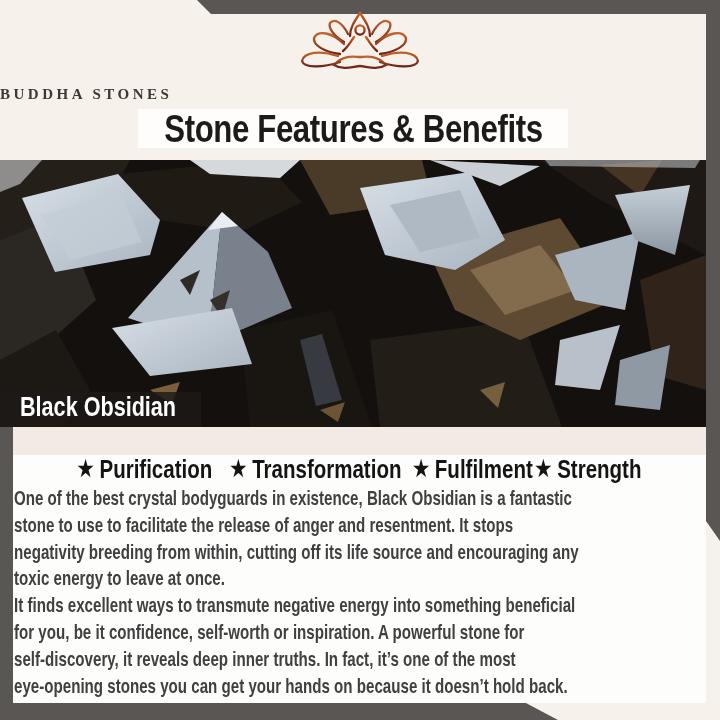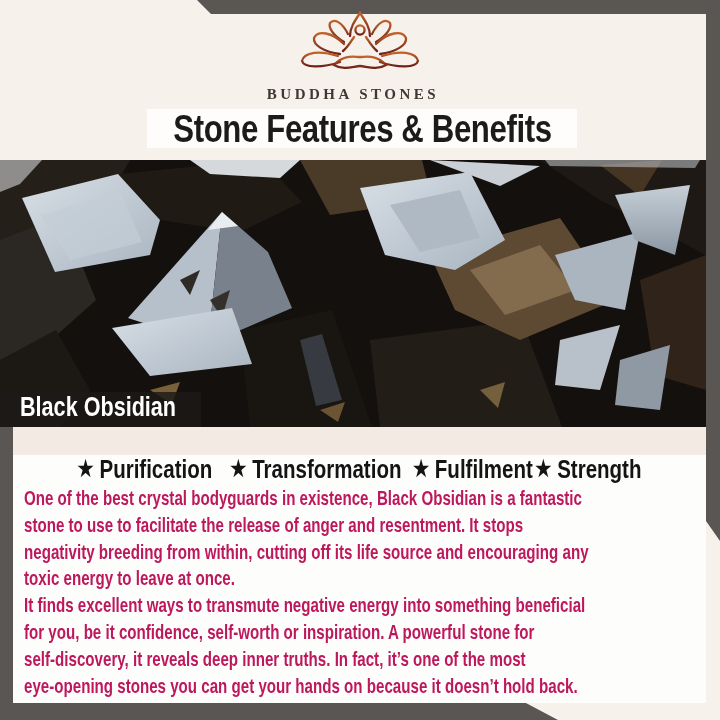--- a/index.html
+++ b/index.html
@@ -8,27 +8,27 @@
     background:#F6F1EB;
     font-family:"Liberation Sans", sans-serif;
   }
   
   .ribbon{position:absolute;inset:0;background:#5A5653;}
   .ribbon.top-right{clip-path:polygon(197px 0,720px 0,720px 541px,706px 521px,706px 14px,211px 14px);}
   .ribbon.bottom-left{clip-path:polygon(0 427px,13px 427px,13px 702px,524px 702px,558px 720px,0 720px);}
   
   .logo-wrap{position:absolute;left:288px;top:10px;width:144px;height:76px;}
   .brand-name{
-    position:absolute;left:0;top:86px;width:706px;text-align:center;
+    position:absolute;left:0;top:86px;width:706px;
     font-family:"Liberation Serif", serif;font-size:15px;font-weight:700;
     letter-spacing:3.5px;color:#3F3733;
   }
   
   .title-strip{
-    position:absolute;left:147px;top:109px;width:430px;height:39px;
+    position:absolute;left:138px;top:109px;width:430px;height:39px;
     background:#FEFDFB;display:flex;align-items:center;justify-content:center;
   }
   .title-strip .t{
     display:inline-block;font-size:39px;font-weight:700;color:#1C1B1A;
     white-space:nowrap;transform:scaleX(0.8);transform-origin:center;
     letter-spacing:-0.5px;
   }
   
   .photo{position:absolute;left:0;top:160px;width:706px;height:267px;background:#14100D;}
   .photo svg{display:block;}
@@ -49,21 +49,21 @@
   .features{
     height:28px;display:flex;align-items:center;justify-content:center;
     transform:scaleX(0.82);transform-origin:center;
     font-size:25px;font-weight:700;color:#141414;white-space:nowrap;
   }
   .feat{display:inline-flex;align-items:center;}
   .feat .star{margin-right:7px;font-size:22px;}
   .feat.g1{margin-right:22px;}
   .feat.g2{margin-right:14px;}
   .feat.g3{margin-right:3px;}
-  .body-text{padding-left:11px;padding-top:2px;color:#be185d;}
+  .body-text{padding-left:1px;padding-top:2px;color:#404040;}
   .text-line{
     height:26.8px;line-height:26.8px;font-size:21px;font-weight:700;
     white-space:nowrap;transform:scaleX(0.72);transform-origin:left center;
     letter-spacing:0px;
   }
 </style>
 </head>
 <body>
 
 <div id="stage">

